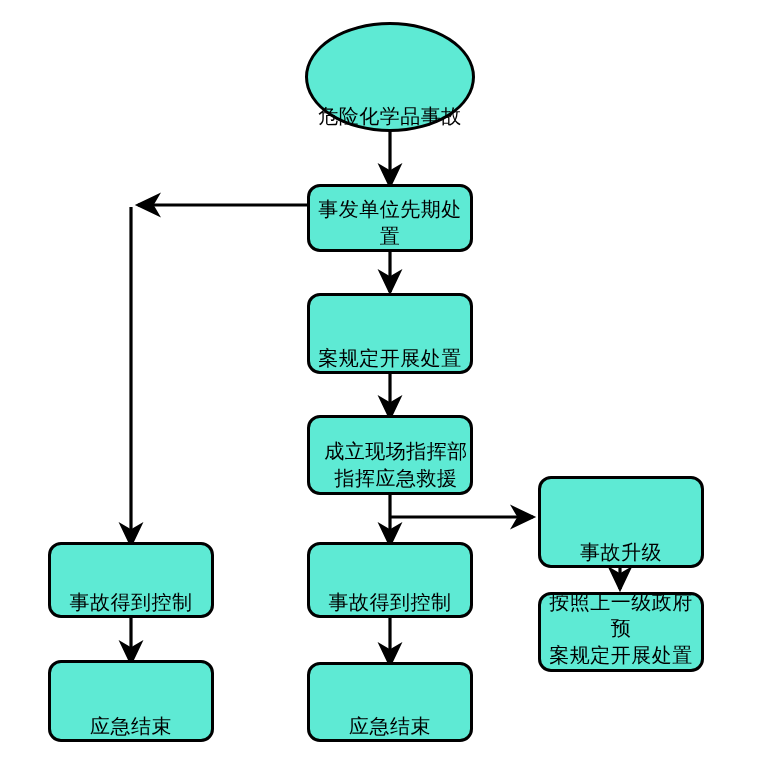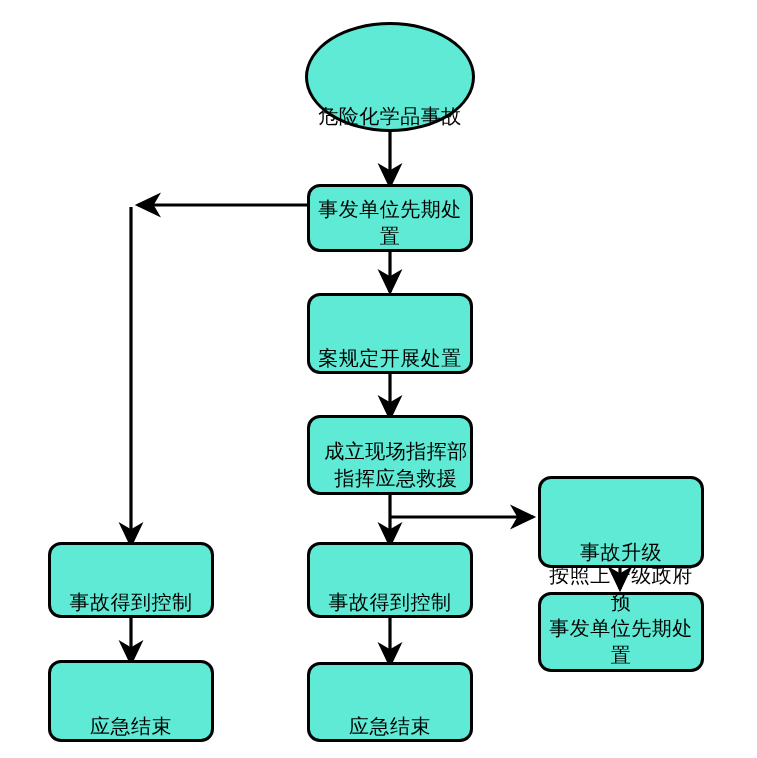--- a/index.html
+++ b/index.html
@@ -124,16 +124,16 @@
   <div class="node node-rect" style="left:48px; top:660px; width:166px; height:82px;">
     <span class="node-label">应急结束</span>
   </div>
 
   <div class="node node-rect" style="left:538px; top:476px; width:166px; height:92px;">
     <span class="node-label">事故升级</span>
   </div>
 
   <div class="node node-rect" style="left:538px; top:592px; width:166px; height:80px;">
     <span class="node-label two-line">按照上一级政府预
-事发单位先期处置</span>
+案规定开展处置</span>
   </div>
 
 </div>
 
 </body></html>

